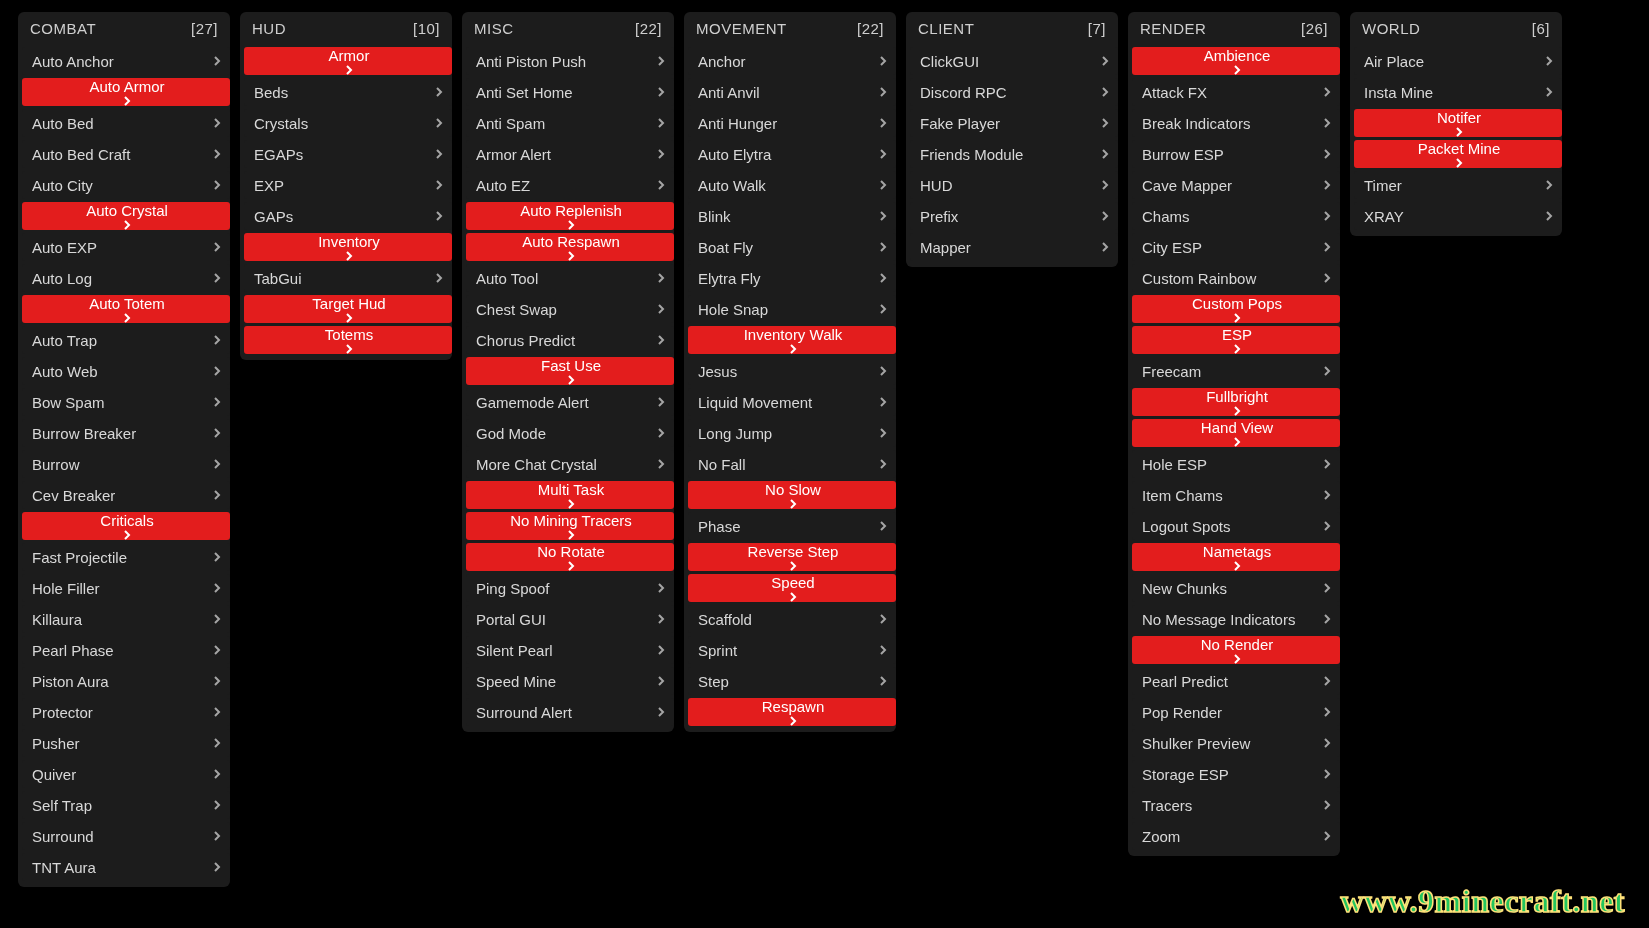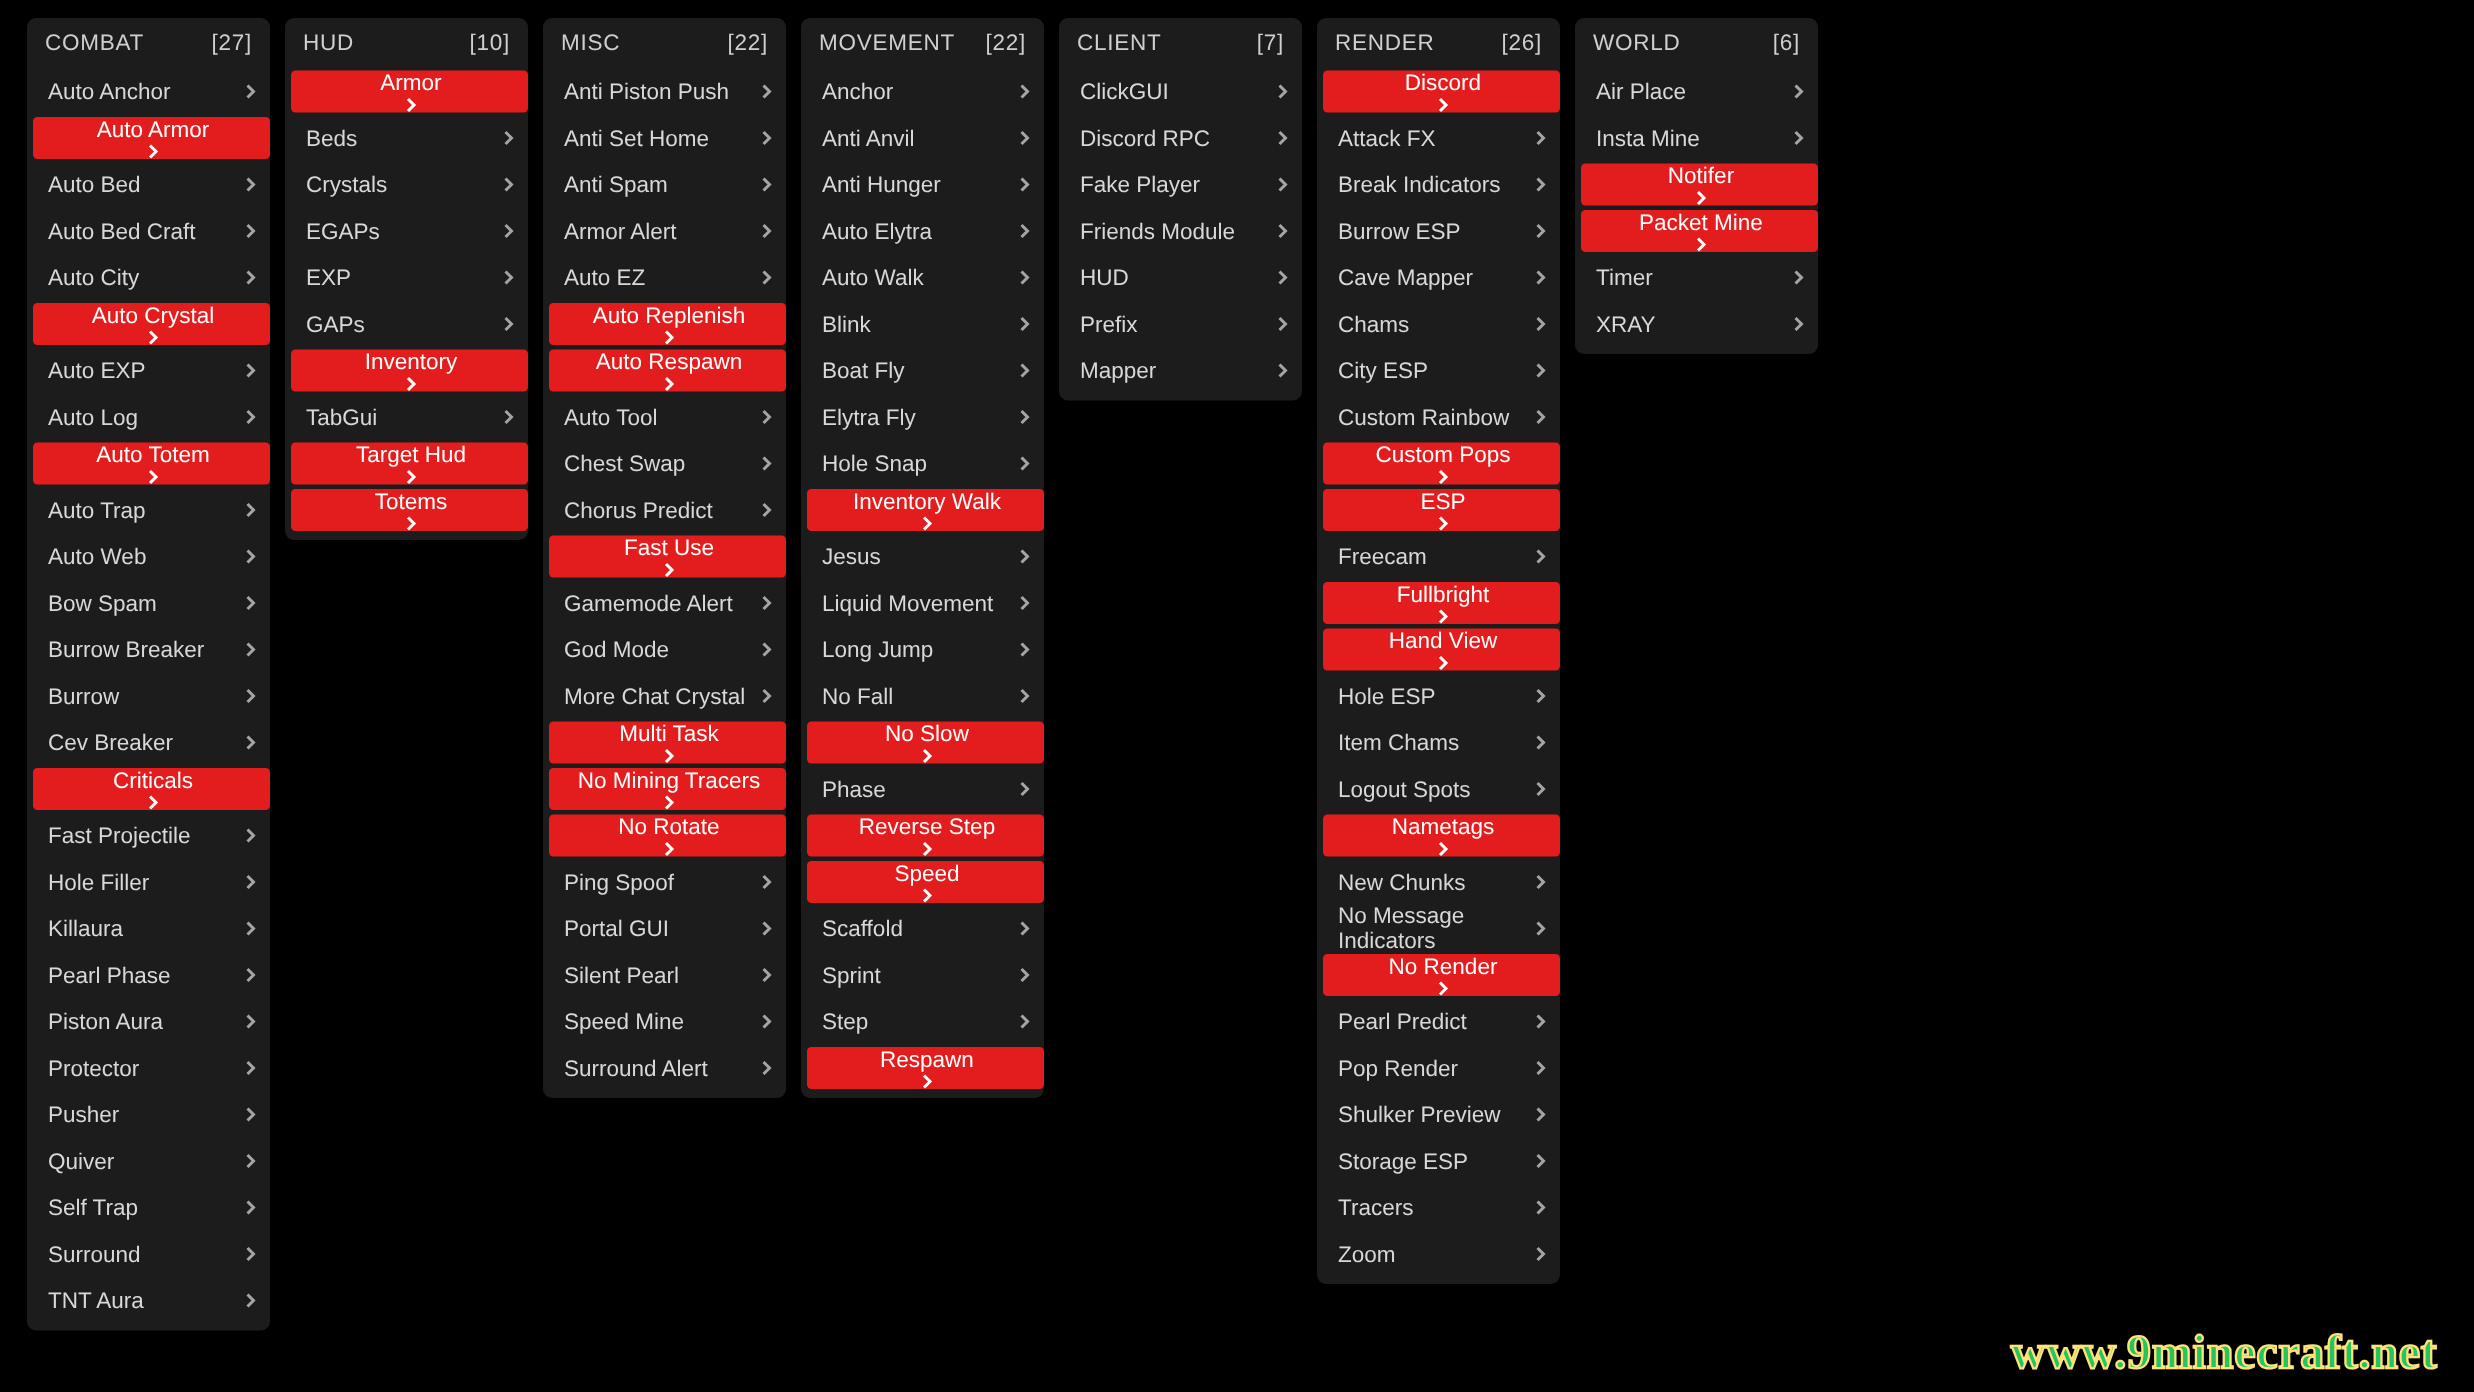--- a/index.html
+++ b/index.html
@@ -12,21 +12,21 @@
     overflow: hidden;
     position: relative;
   }
   .panels {
     display: flex;
     gap: 10px;
     padding: 12px 18px;
     align-items: flex-start;
   }
   .panel {
-    width: 162px;
+    width: 212px;
     background: #1c1c1c;
     border-radius: 6px;
     overflow: hidden;
   }
   .panel-header {
     display: flex;
     justify-content: space-between;
     align-items: center;
     padding: 8px 12px 6px 12px;
     color: #cfcfcf;
@@ -837,21 +837,21 @@
         </div>
       </div>
     </div>
     <div class="panel">
       <div class="panel-header">
         <span>RENDER</span>
         <span>[26]</span>
       </div>
       <div class="panel-body">
         <div class="module active">
-          <span>Discord</span>
+          <span>Ambience</span>
           <span class="chev">
             <svg viewBox="0 0 10 10">
               <path d="M3 1 L7 5 L3 9"></path>
             </svg>
           </span>
         </div>
         <div class="module">
           <span>Attack FX</span>
           <span class="chev">
             <svg viewBox="0 0 10 10">

